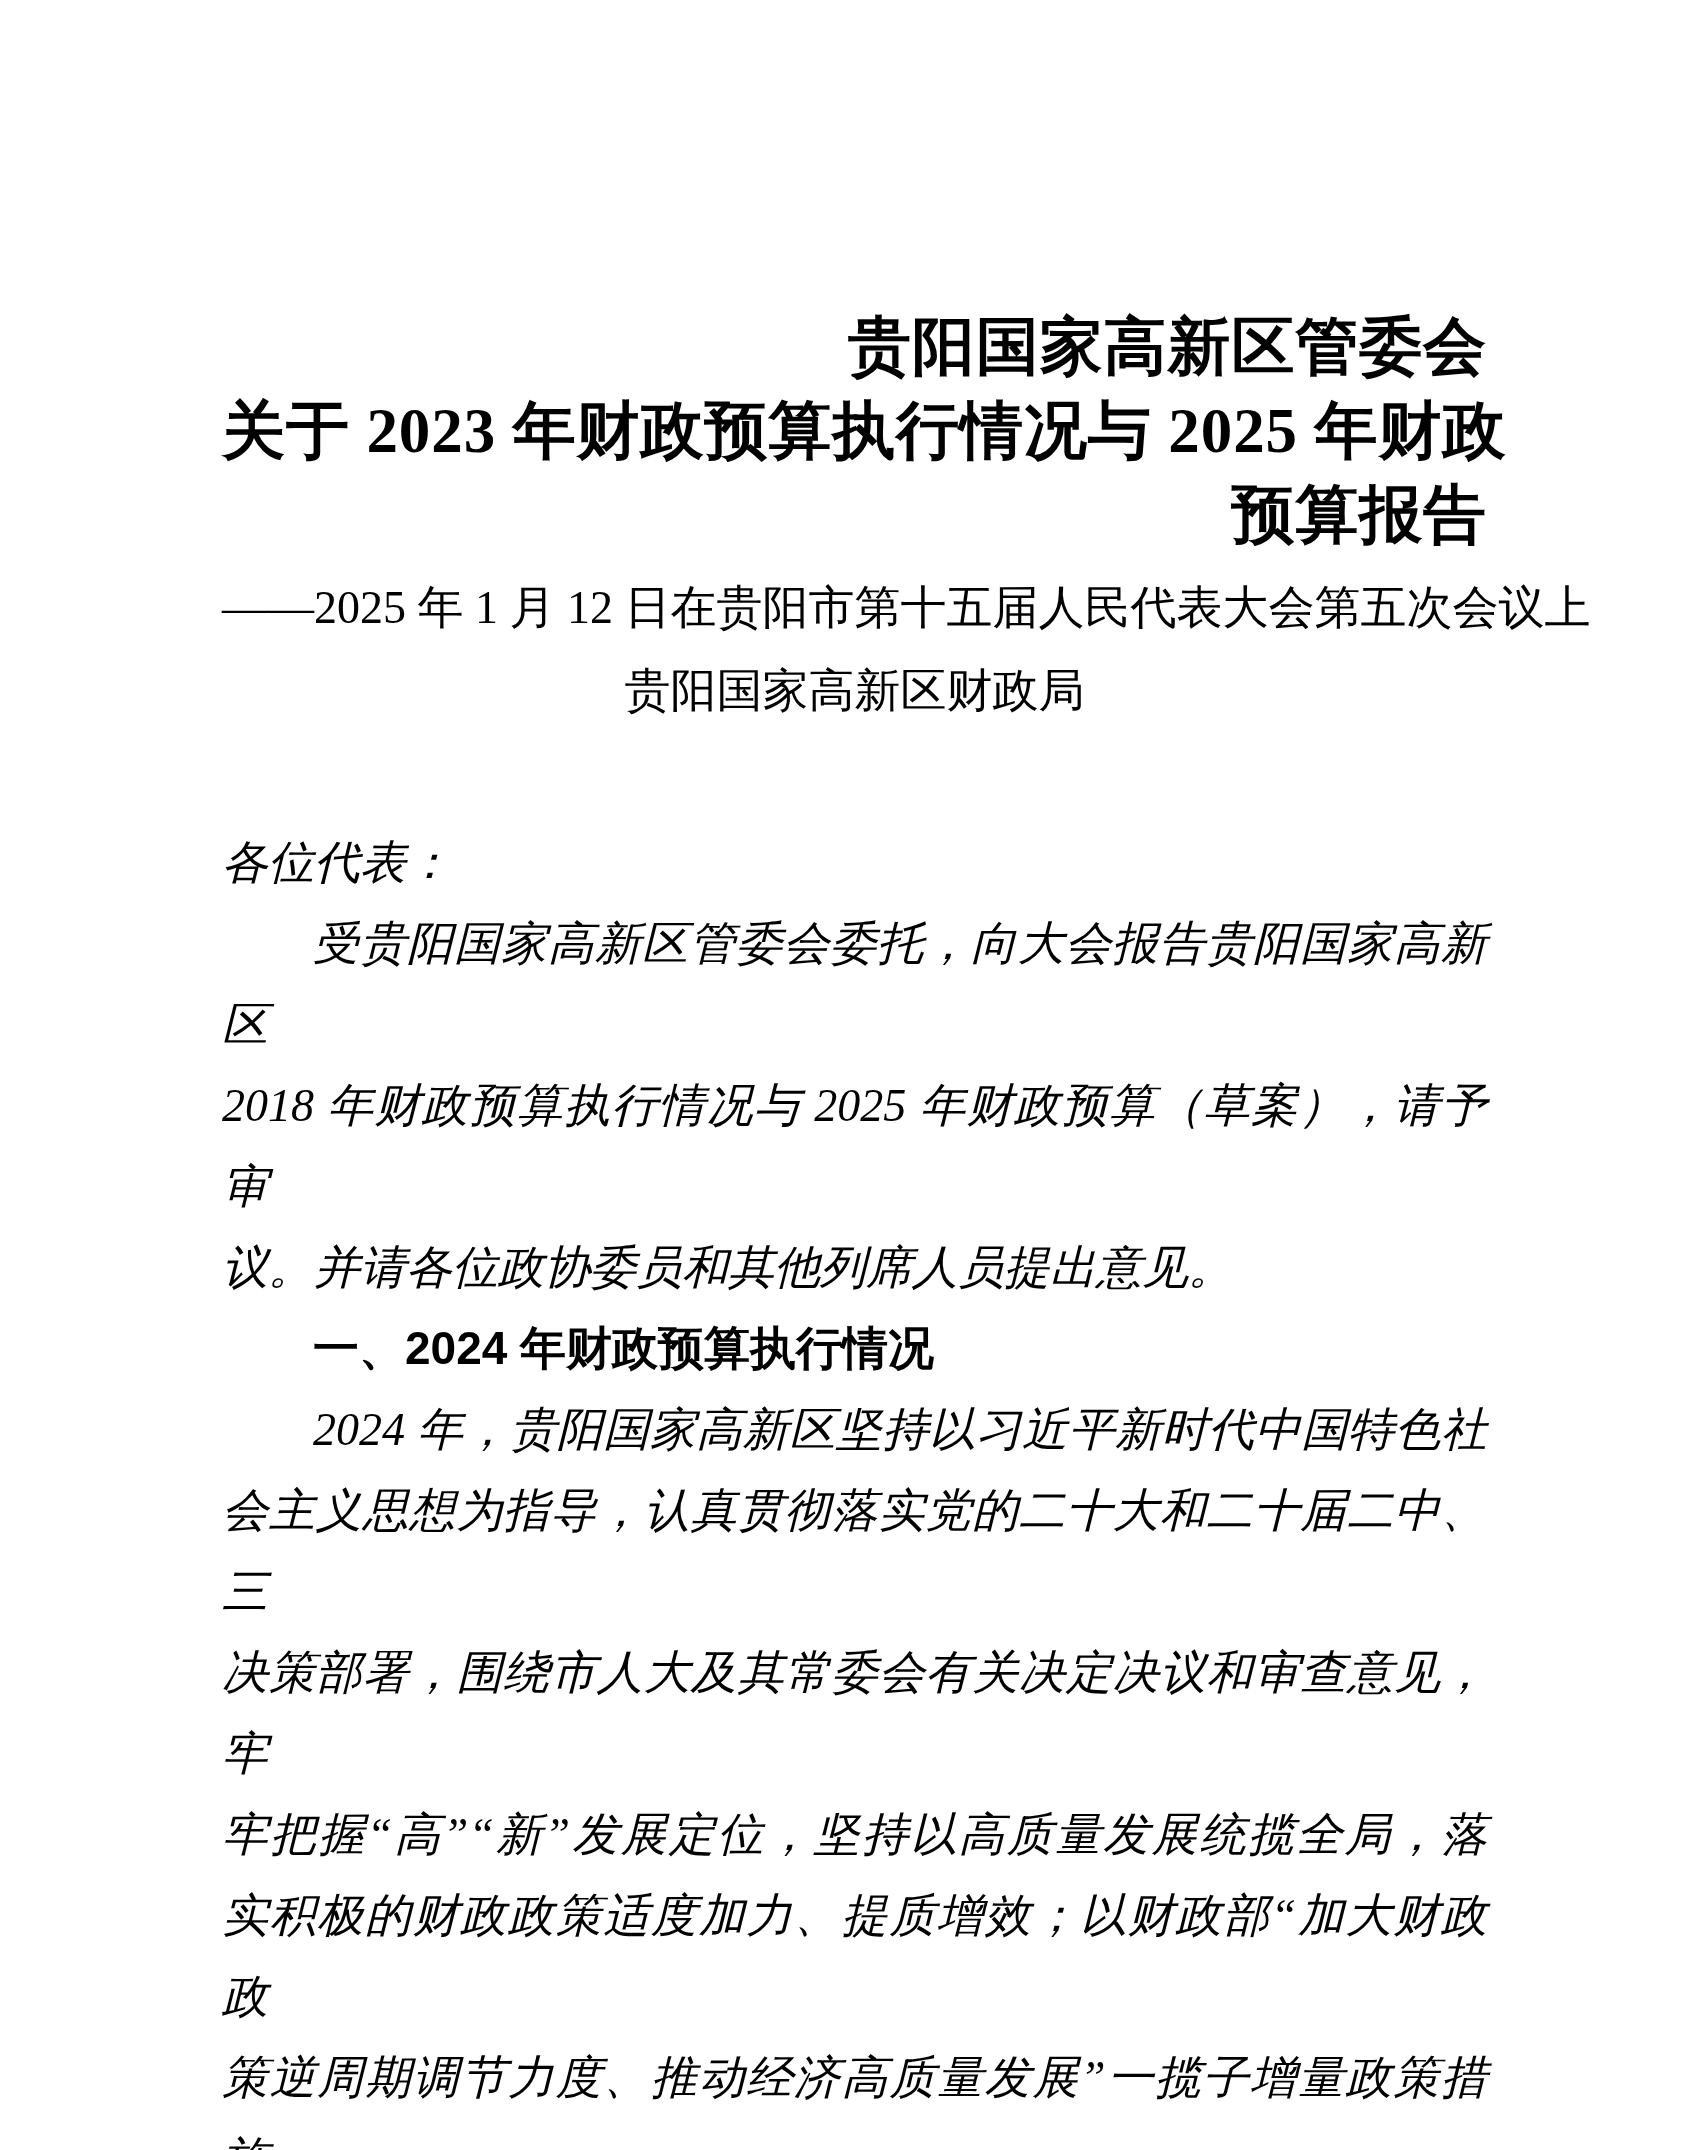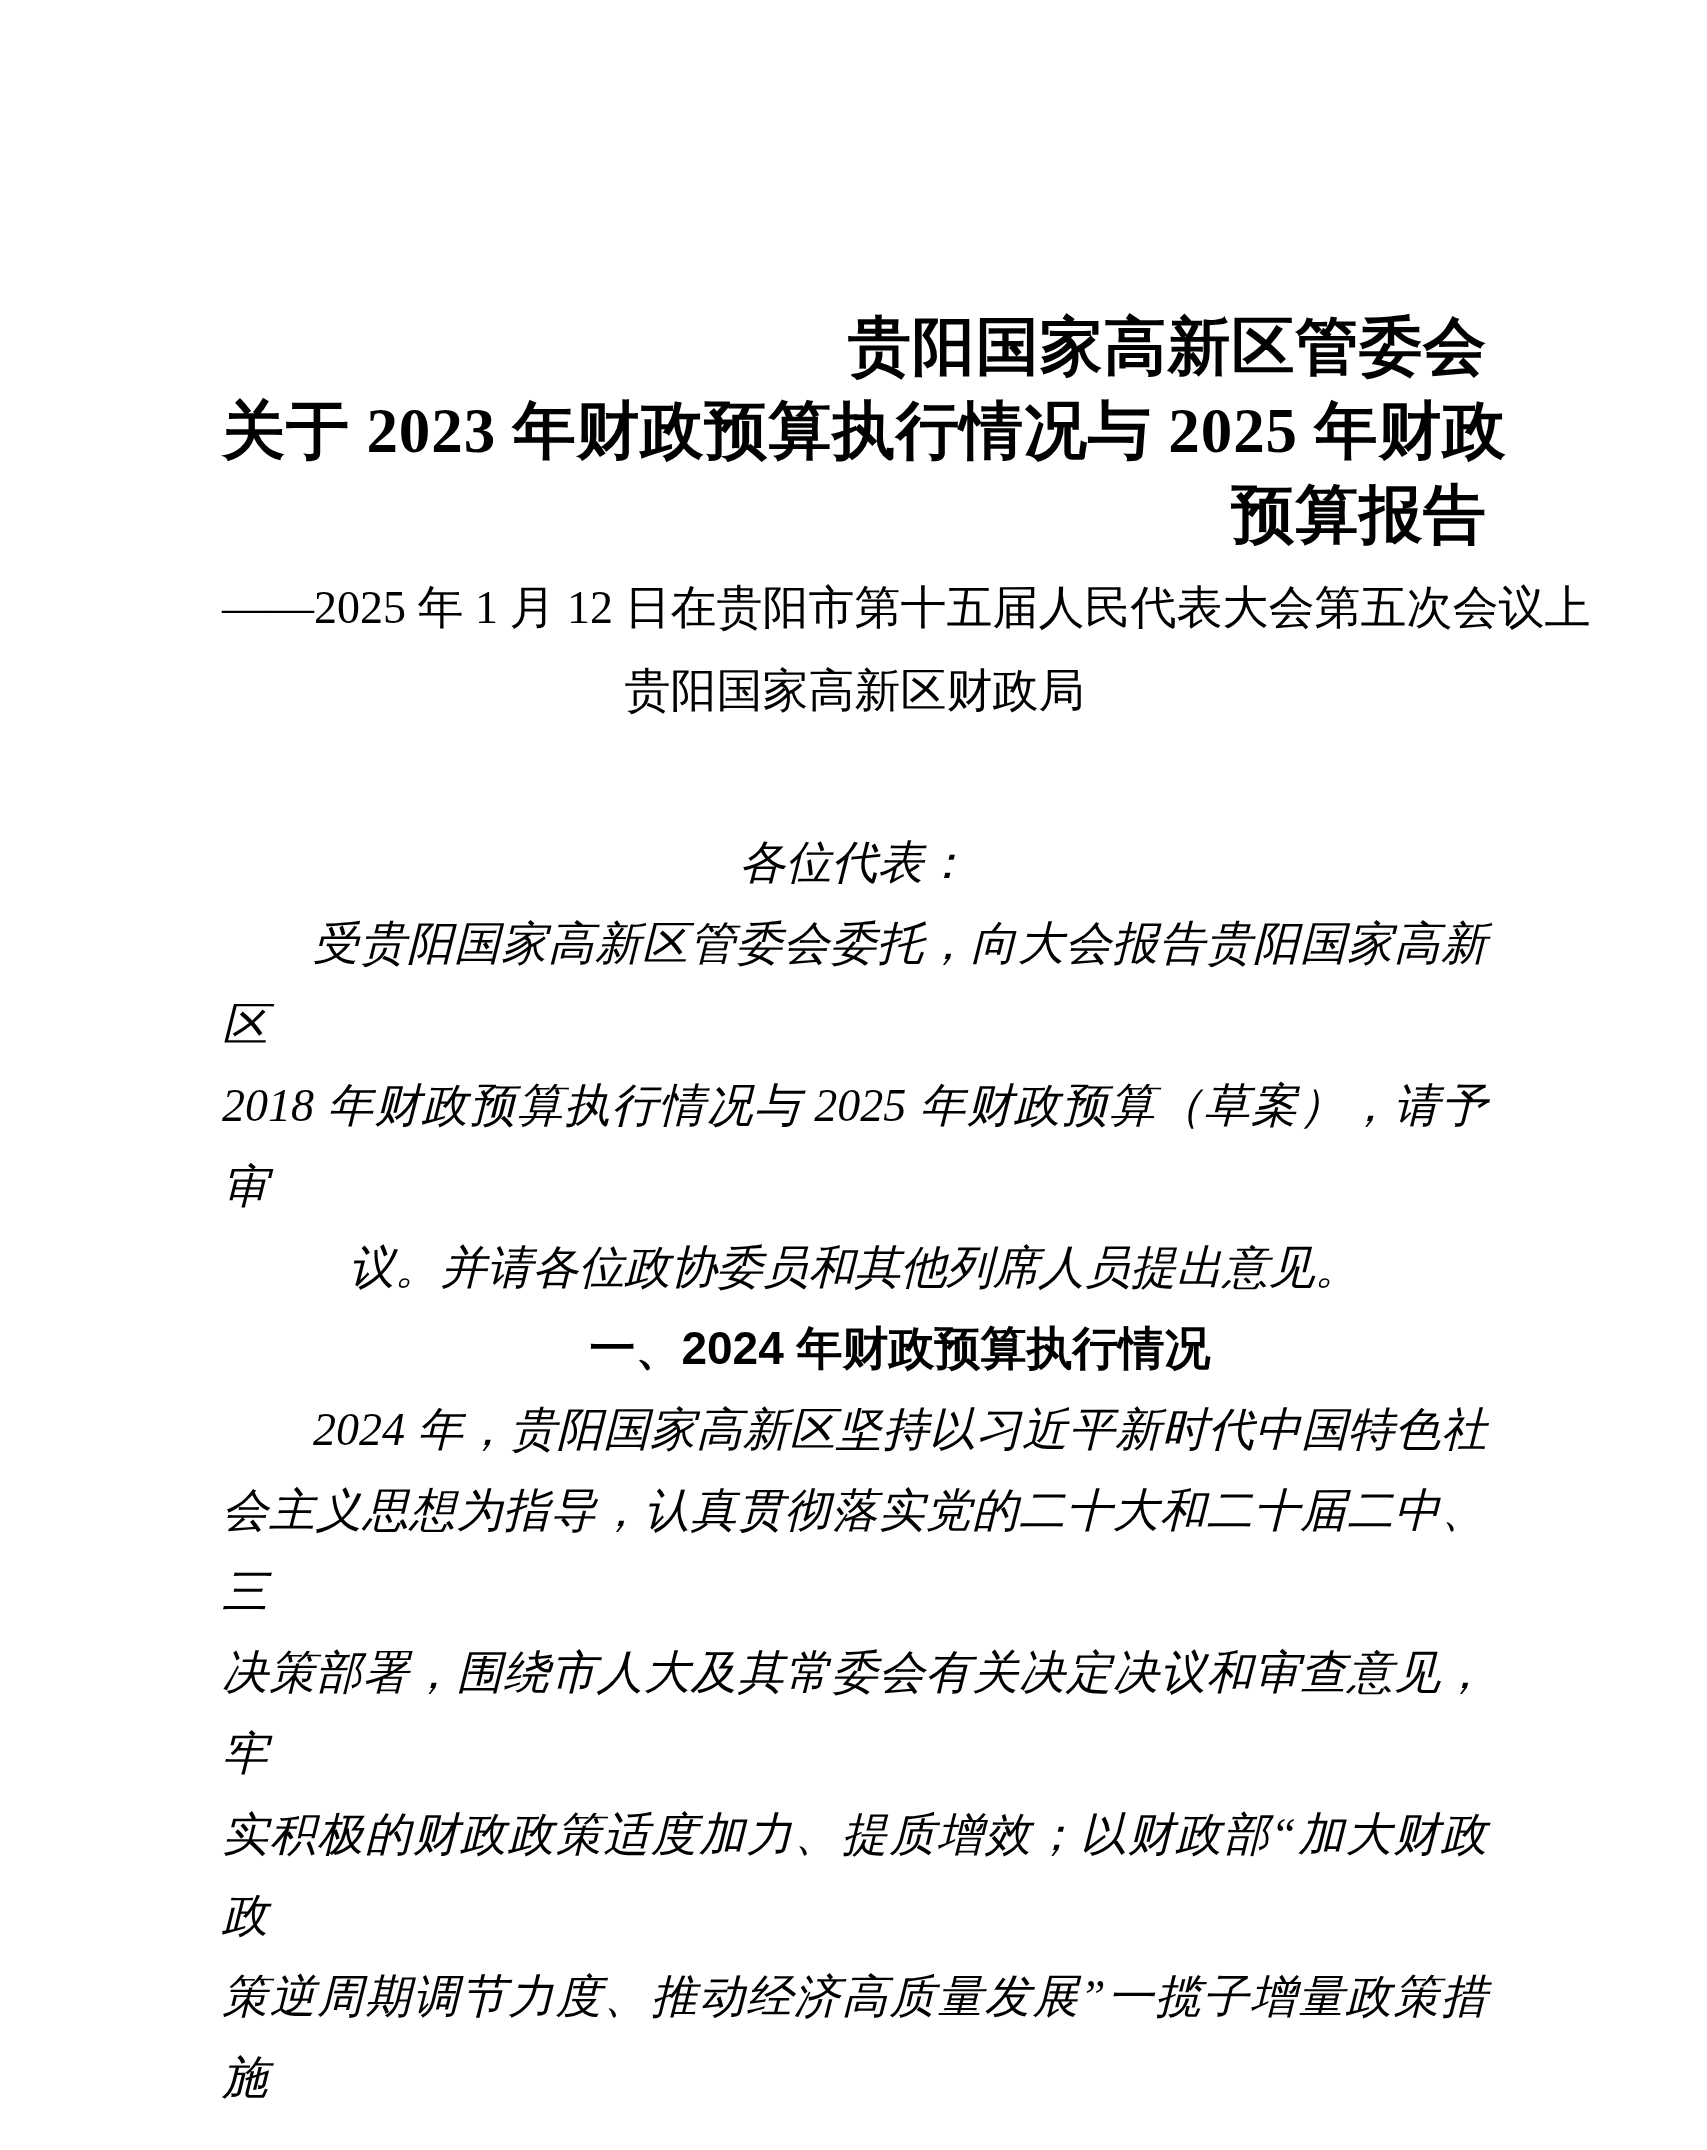--- a/index.html
+++ b/index.html
@@ -50,21 +50,21 @@
   
   .body-block {
     margin-top: 90px;
   }
   .bline {
     font-family: "Liberation Serif", "DejaVu Serif", serif;
     font-style: italic;
     font-weight: normal;
     font-size: 46px;
     line-height: 81px;
-    text-align: center;
+    text-align: left;
   }
   .bline.indent {
     text-indent: 91px;
   }
   .bline.fill {
     text-align: justify;
     text-align-last: justify;
     text-justify: inter-character;
   }
   .bline.heading-bold {
@@ -92,19 +92,20 @@
 
     <div class="body-block">
         <div class="bline fangsong">各位代表：</div>
         <div class="bline fangsong indent fill">受贵阳国家高新区管委会委托，向大会报告贵阳国家高新区</div>
         <div class="bline fangsong fill">2018 年财政预算执行情况与 2025 年财政预算（草案），请予审</div>
         <div class="bline fangsong">议。并请各位政协委员和其他列席人员提出意见。</div>
         <div class="bline heading-bold indent">一、2024 年财政预算执行情况</div>
         <div class="bline fangsong indent fill">2024 年，贵阳国家高新区坚持以习近平新时代中国特色社</div>
         <div class="bline fangsong fill">会主义思想为指导，认真贯彻落实党的二十大和二十届二中、三</div>
         <div class="bline fangsong fill">决策部署，围绕市人大及其常委会有关决定决议和审查意见，牢</div>
+        <div class="bline fangsong fill">牢把握“高”“新”发展定位，坚持以高质量发展统揽全局，落</div>
         <div class="bline fangsong fill">实积极的财政政策适度加力、提质增效；以财政部“加大财政政</div>
         <div class="bline fangsong fill">策逆周期调节力度、推动经济高质量发展”一揽子增量政策措施</div>
       </div>
 
   </div>
 </div>
 
 
 </body></html>

